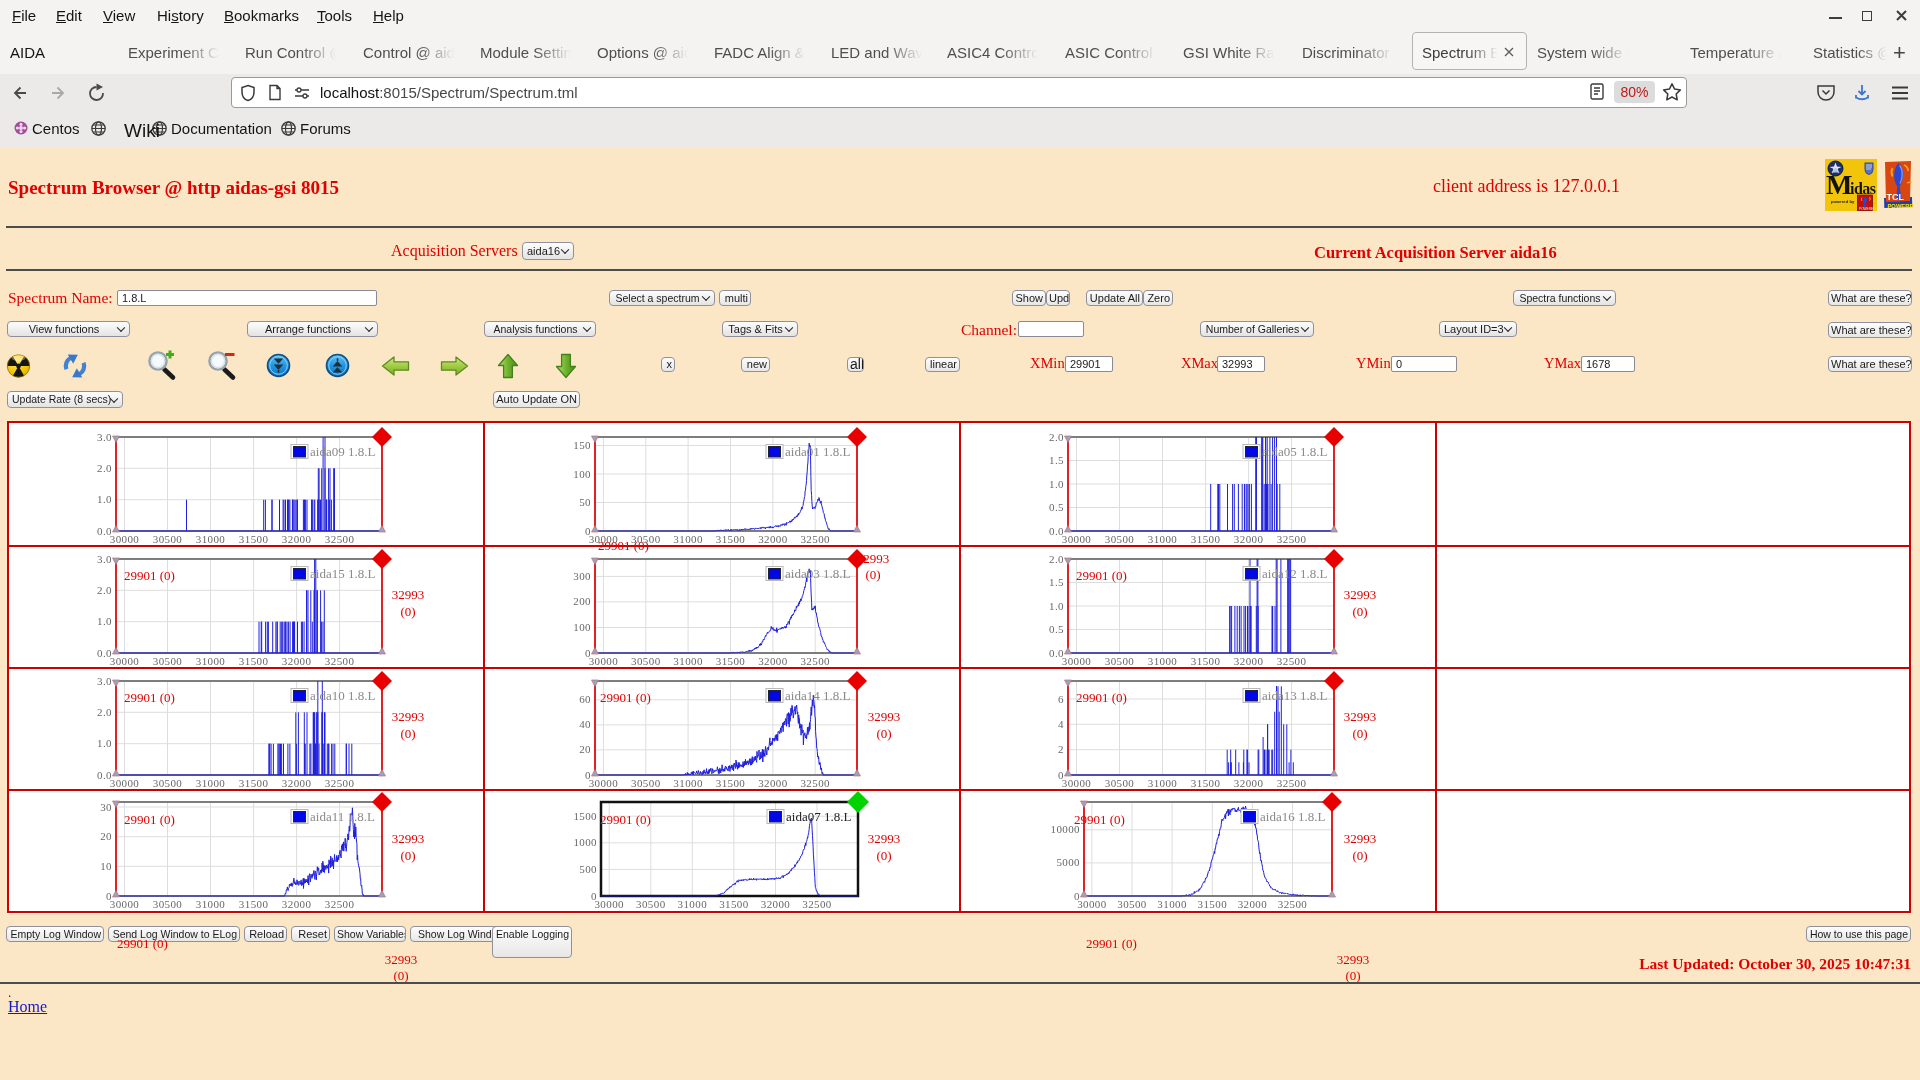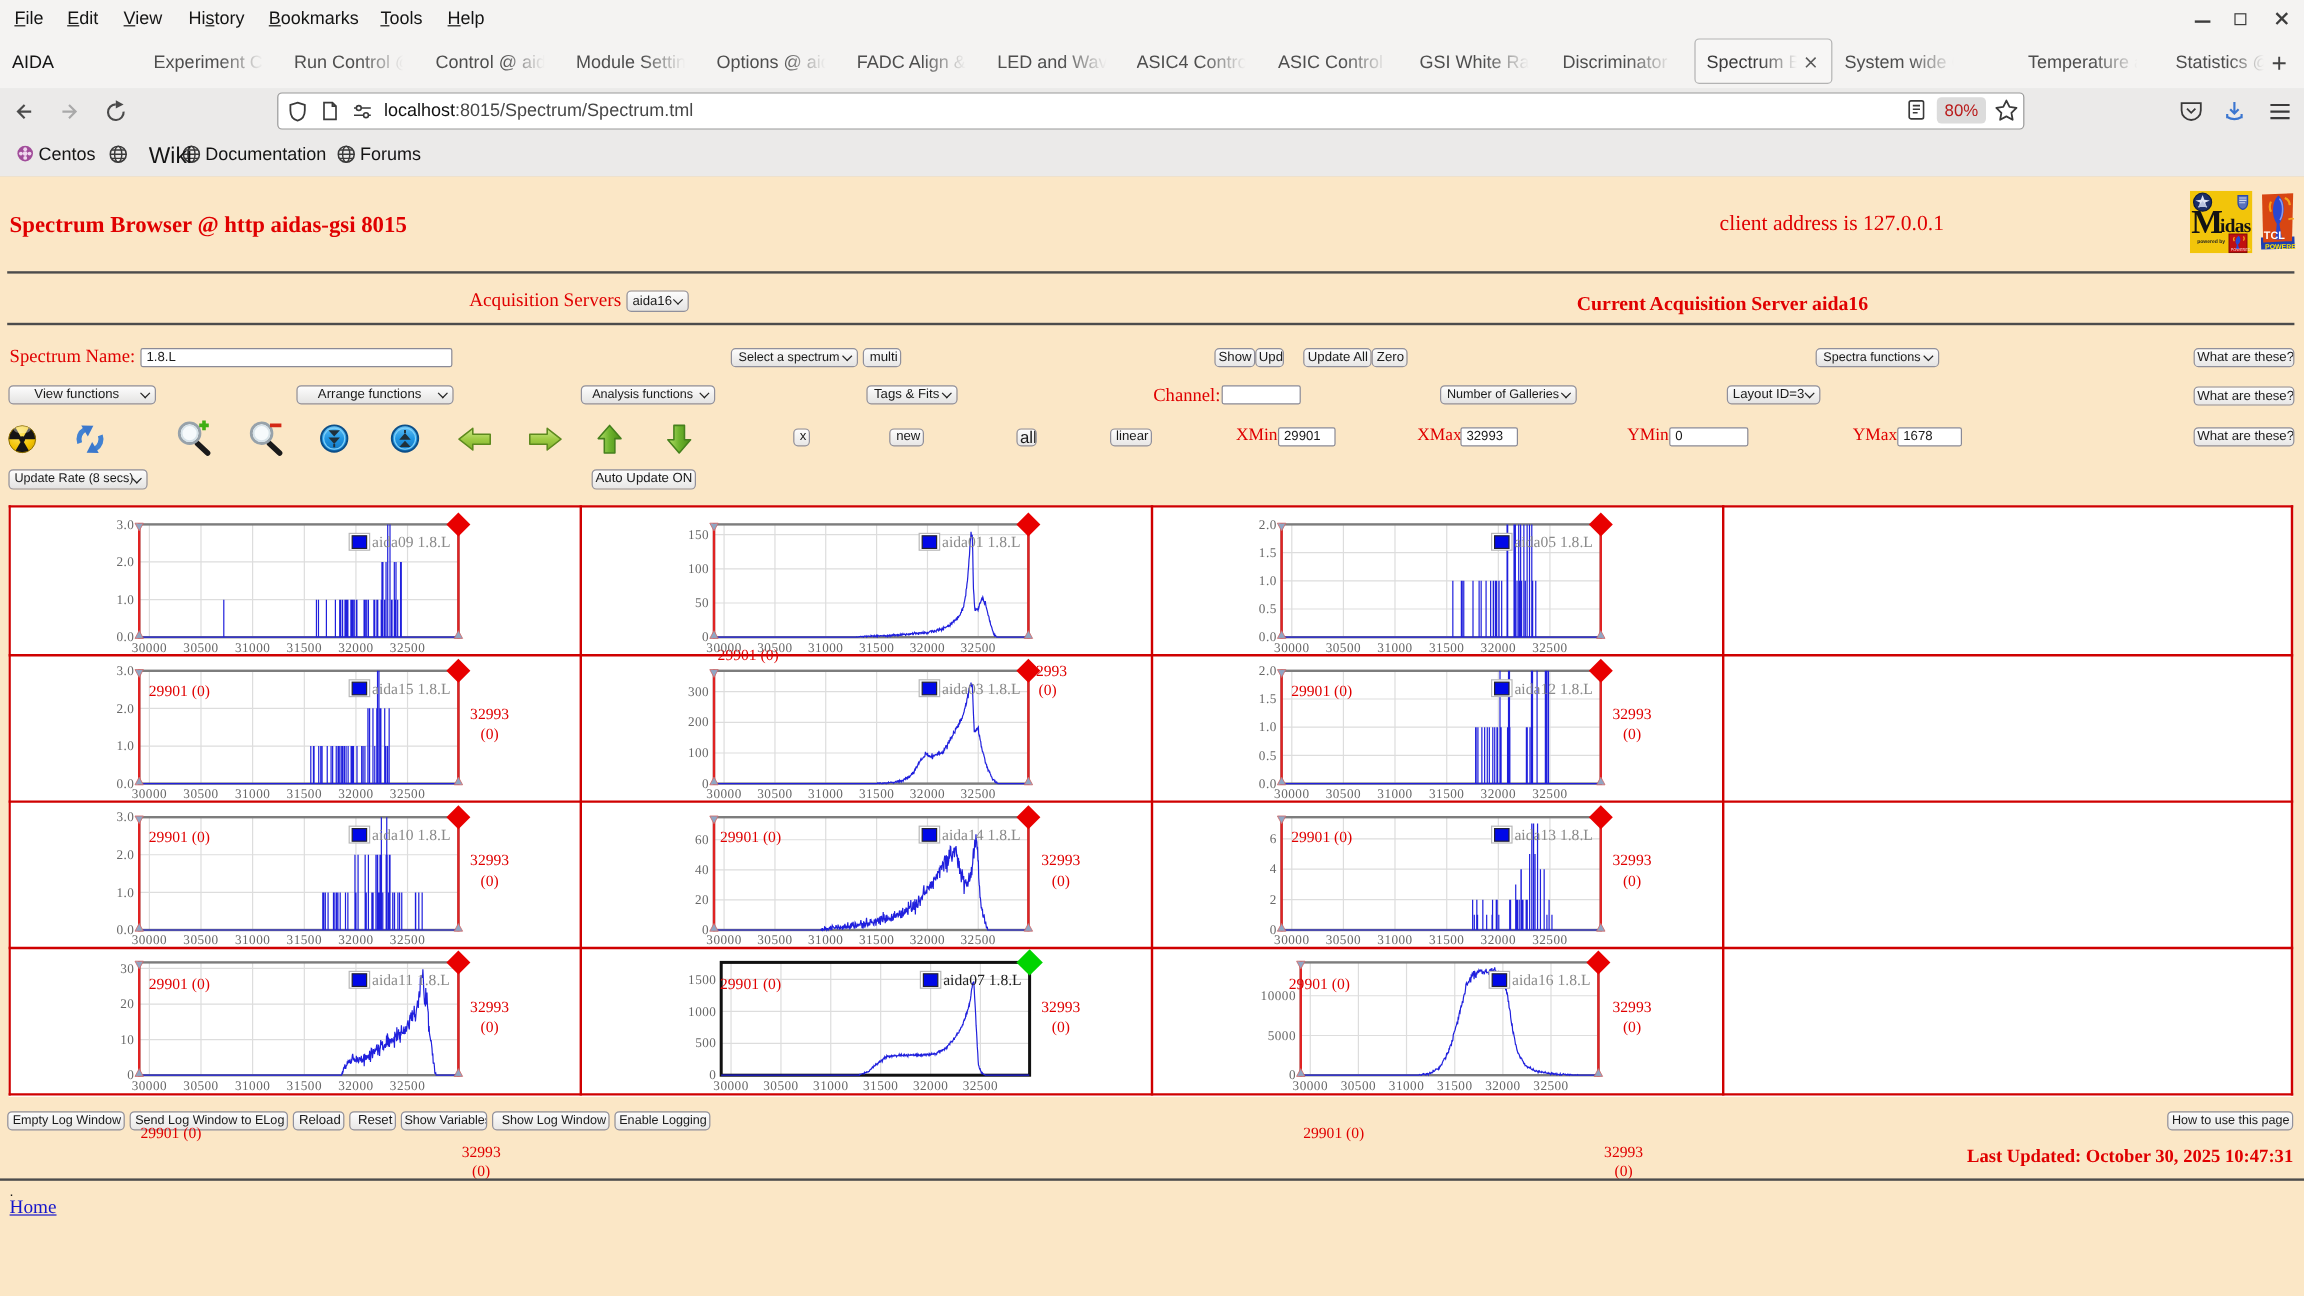--- a/index.html
+++ b/index.html
@@ -676,21 +676,21 @@
     <text x="1353" y="423" text-anchor="middle" class="rl">32993</text>
     <text x="1353" y="440" text-anchor="middle" class="rl">(0)</text>
     <style>.pl{font:11px "Liberation Serif",serif;fill:#686868;letter-spacing:0.4px}.pleg{font:13px "Liberation Serif",serif}/*rl*/.rl{font:13px "Liberation Serif",serif;fill:#e00000}</style>
   </svg>
 <div class="abs b" style="left:6px;top:926px;width:98px;height:16px;font-size:10.5px;line-height:14px">Empty Log Window</div>
 <div class="abs b" style="left:108px;top:926px;width:132px;height:16px;font-size:10.5px;line-height:14px">Send Log Window to ELog</div>
 <div class="abs b" style="left:244px;top:926px;width:43px;height:16px;font-size:11px;line-height:14px">Reload</div>
 <div class="abs b" style="left:291px;top:926px;width:39px;height:16px;font-size:11px;line-height:14px">Reset</div>
 <div class="abs b" style="left:334px;top:926px;width:72px;height:16px;font-size:10.5px;line-height:14px">Show Variables</div>
 <div class="abs b" style="left:410px;top:926px;width:98px;height:16px;font-size:10.5px;line-height:14px">Show Log Window</div>
-<div class="abs b" style="left:512px;top:926px;width:80px;height:16px;font-size:10.5px;line-height:14px">Enable Logging</div>
+<div class="abs b" style="left:492px;top:926px;width:80px;height:32px;font-size:10.5px;line-height:14px">Enable Logging</div>
 <div class="abs b" style="left:1806px;top:926px;width:105px;height:16px;font-size:10.5px;line-height:14px">How to use this page</div>
 <div class="abs r" style="left:117px;top:936px;font-size:13px">29901 (0)</div>
 <div class="abs r" style="left:401px;top:952px;font-size:13px;transform:translateX(-50%)">32993</div>
 <div class="abs r" style="left:401px;top:968px;font-size:13px;transform:translateX(-50%)">(0)</div>
 <div class="abs r" style="left:1086px;top:936px;font-size:13px">29901 (0)</div>
 <div class="abs r" style="left:1353px;top:952px;font-size:13px;transform:translateX(-50%)">32993</div>
 <div class="abs r" style="left:1353px;top:968px;font-size:13px;transform:translateX(-50%)">(0)</div>
 <div class="abs r" style="left:1911px;top:955px;font-size:15.5px;font-weight:bold;transform:translateX(-100%)">Last Updated: October 30, 2025 10:47:31</div>
 <div class="abs" style="left:0;top:982px;width:1920px;height:2px;background:#4c4c4c"></div>
 <div class="abs g" style="left:8px;top:986px;font-size:12px">.</div>

